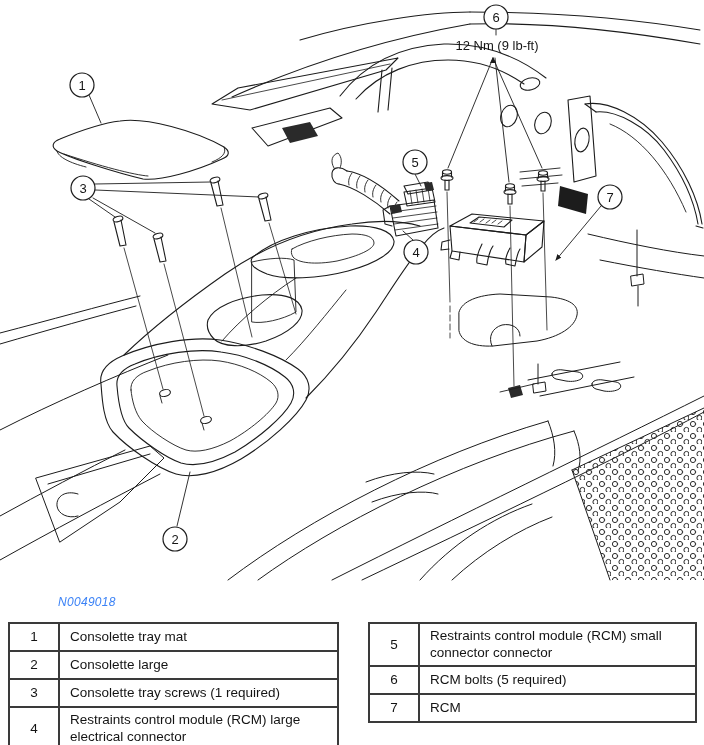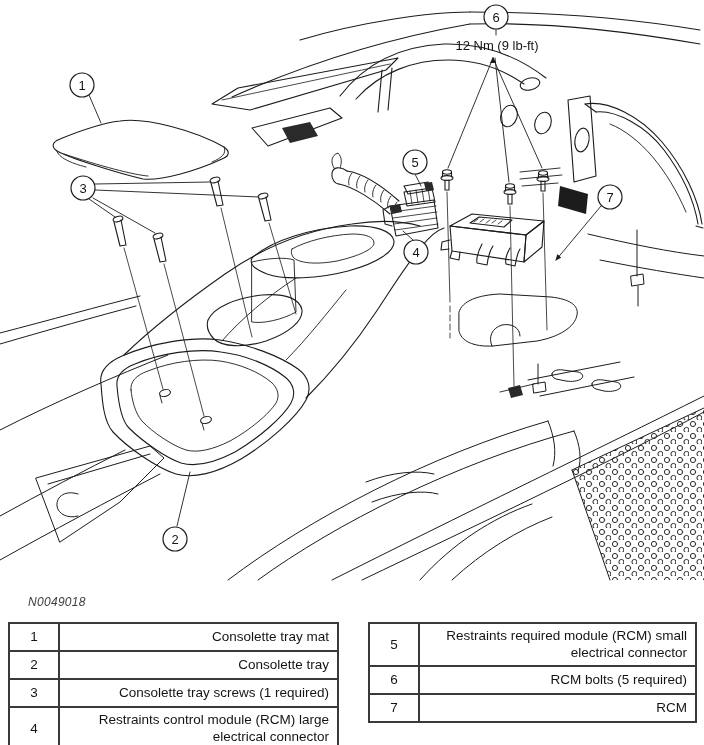--- a/index.html
+++ b/index.html
@@ -2,29 +2,29 @@
 <html><head>
 <meta charset="utf-8">
 <style>
   html,body{margin:0;padding:0;}
   body{
     width:704px;height:745px;position:relative;background:#ffffff;
     font-family:"Liberation Sans",sans-serif;color:#111;overflow:hidden;
   }
   #diagram{position:absolute;left:0;top:0;}
   #figure-id{
-    position:absolute;left:28px;top:595px;font-style:italic;
-    font-size:12px;letter-spacing:0.3px;color:#404040;
+    position:absolute;left:58px;top:595px;font-style:italic;
+    font-size:12px;letter-spacing:0.3px;color:#3b82f6;
   }
   .legend{
     position:absolute;border-collapse:collapse;table-layout:fixed;
     font-size:13.5px;line-height:1.28;color:#141414;
   }
   .legend, .legend td{border:2px solid #3a3a3a;}
-  .legend td{padding:3px 8px 3px 10px;vertical-align:middle;text-align:right;}
+  .legend td{padding:3px 8px 3px 10px;vertical-align:middle;}
   .legend td.num{width:44px;text-align:center;padding:3px 2px;}
   .legend tr.single td{height:20px;}
   #legend-left{left:8px;top:622px;width:331px;}
   #legend-right{left:368px;top:622px;width:329px;}
   svg text{font-family:"Liberation Sans",sans-serif;fill:#161616;}
   .callout-num{font-size:13px;}
   .torque{font-size:13px;}
 </style>
 </head>
 <body>
@@ -264,38 +264,38 @@
 <div id="figure-id">N0049018</div>
 
 <table id="legend-left" class="legend">
   <tbody>
     <tr class="single">
       <td class="num">1</td>
       <td>Consolette tray mat</td>
     </tr>
     <tr class="single">
       <td class="num">2</td>
-      <td>Consolette tray</td>
+      <td>Consolette large</td>
     </tr>
     <tr class="single">
       <td class="num">3</td>
       <td>Consolette tray screws (1 required)</td>
     </tr>
     <tr>
       <td class="num">4</td>
       <td>Restraints control module (RCM) large electrical connector</td>
     </tr>
   </tbody>
 </table>
 
 <table id="legend-right" class="legend">
   <tbody>
     <tr>
       <td class="num">5</td>
-      <td>Restraints required module (RCM) small electrical connector</td>
+      <td>Restraints control module (RCM) small connector connector</td>
     </tr>
     <tr class="single">
       <td class="num">6</td>
       <td>RCM bolts (5 required)</td>
     </tr>
     <tr class="single">
       <td class="num">7</td>
       <td>RCM</td>
     </tr>
   </tbody>

